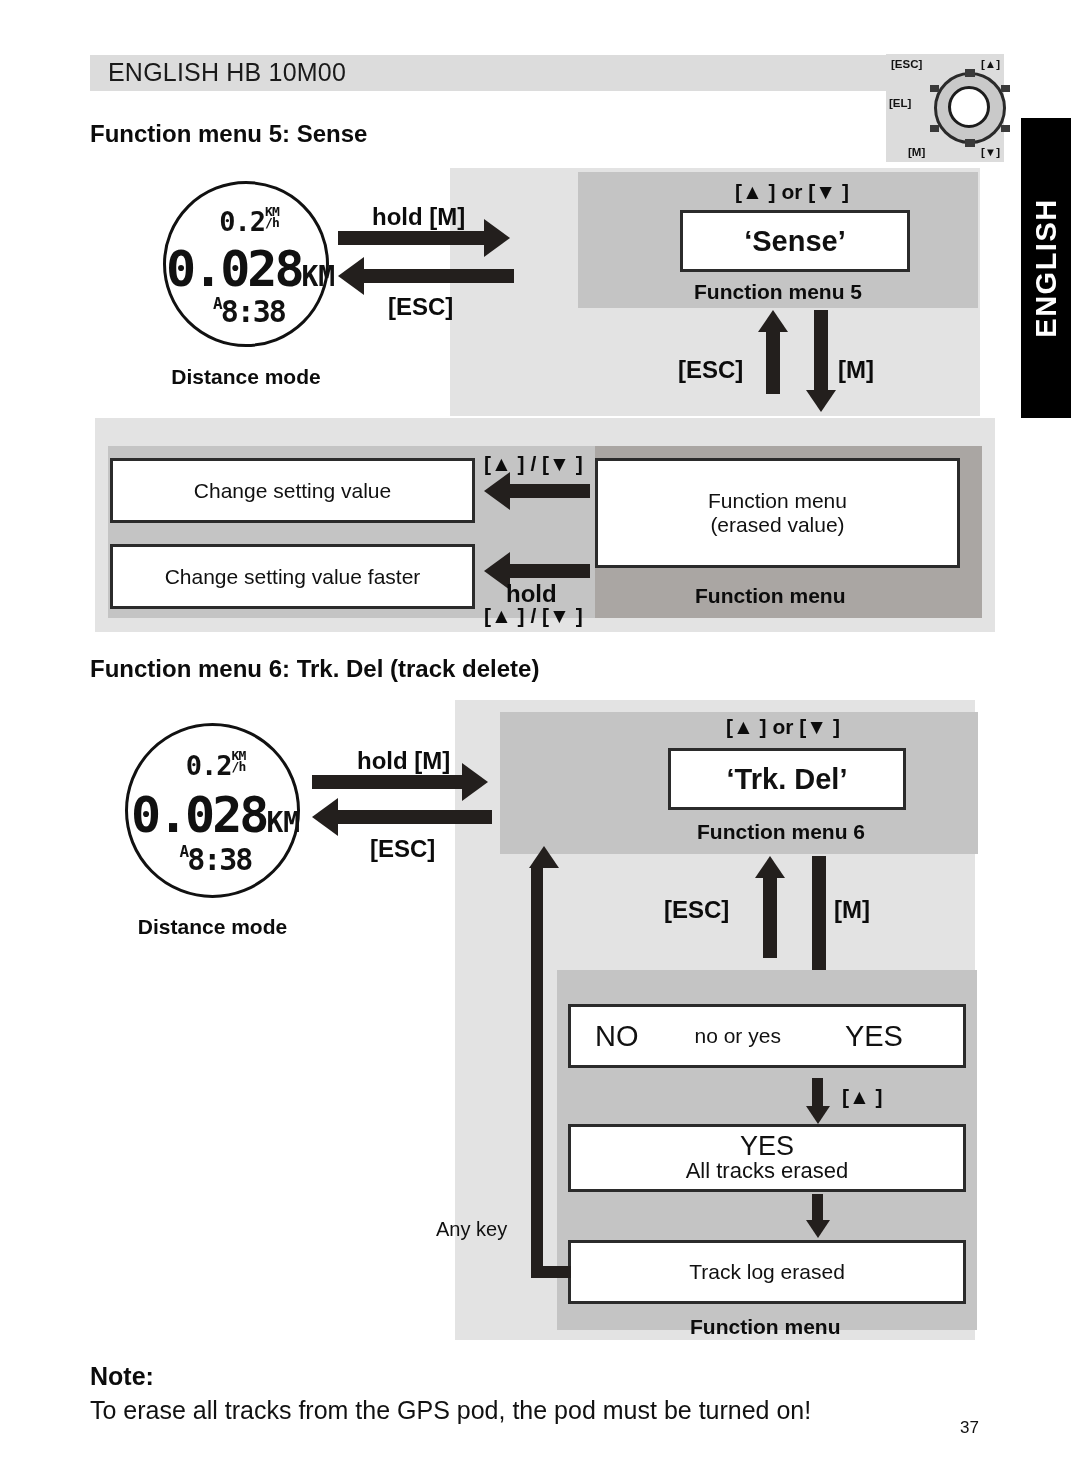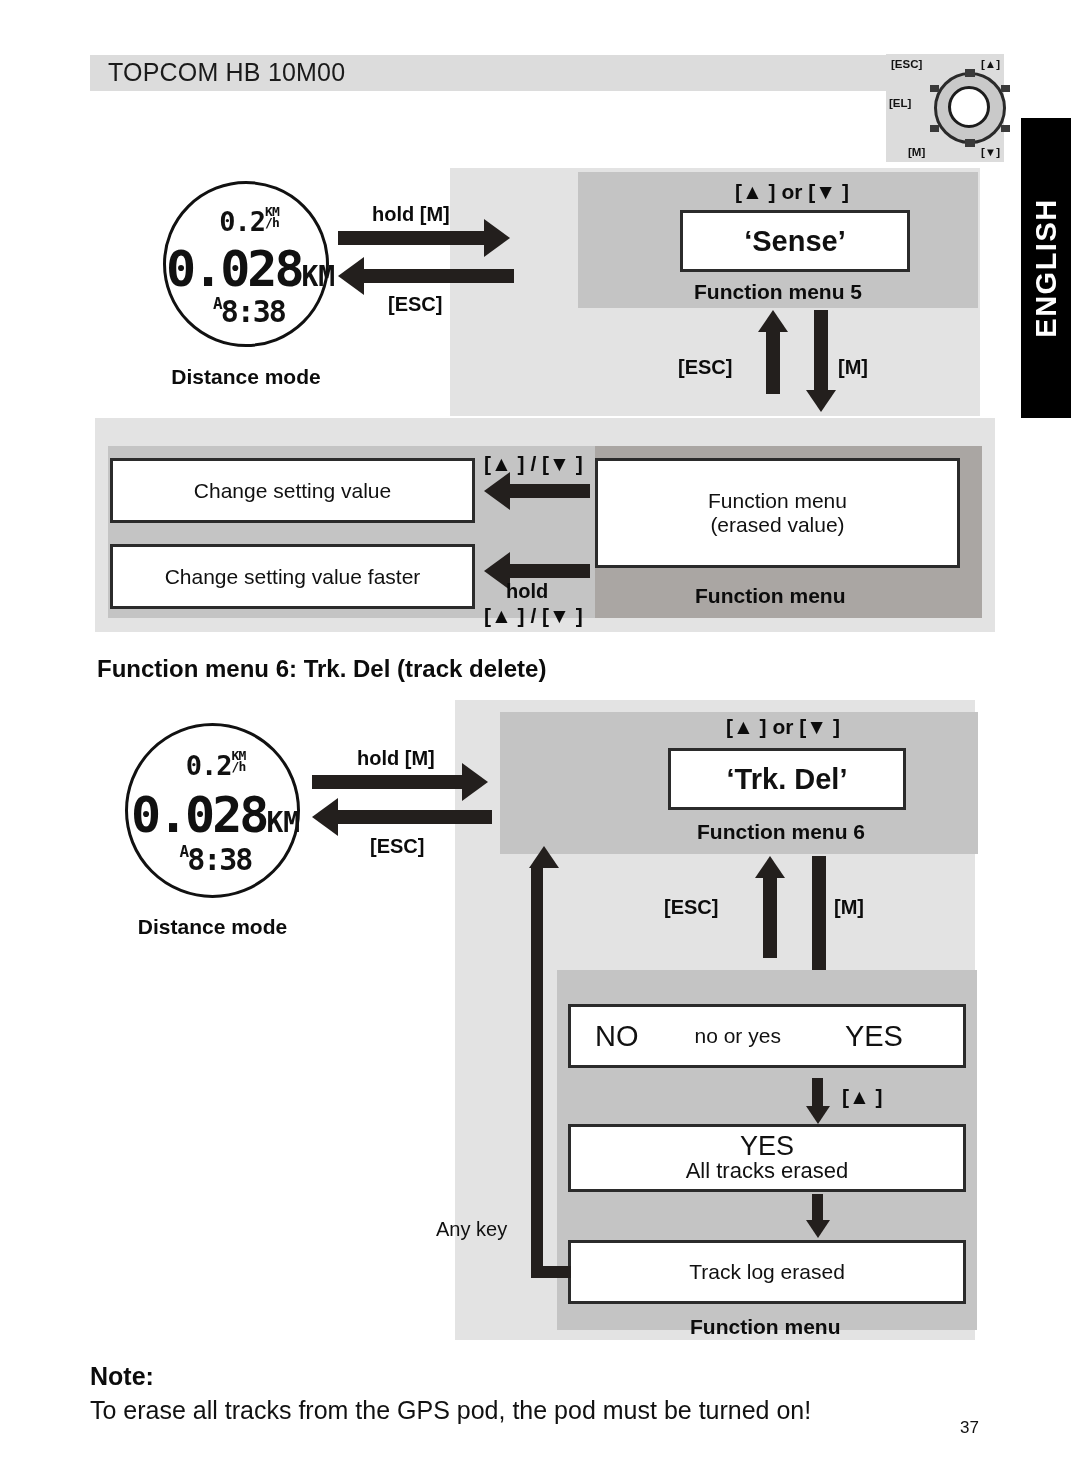--- a/index.html
+++ b/index.html
@@ -87,21 +87,21 @@
 
   
   .box{
     position:absolute;background:#ffffff;border:3px solid #2b2b2b;
     box-sizing:border-box;display:flex;align-items:center;justify-content:center;
   }
   .box-t{font-size:21px;color:#111;text-align:center;line-height:1.12;}
   .box-big{font-weight:bold;font-size:29px;}
 
   
-  .lab{position:absolute;font-weight:bold;font-size:20px;color:#0c0c0c;white-space:nowrap;}
+  .lab{position:absolute;font-weight:bold;font-size:24px;color:#0c0c0c;white-space:nowrap;}
   .lab-n{position:absolute;font-size:20px;color:#111;white-space:nowrap;font-weight:normal;}
   .lab-sm{position:absolute;font-weight:bold;font-size:21px;color:#0c0c0c;white-space:nowrap;}
 
   
   .arr{position:absolute;}
   .arr-shaft-h{position:absolute;background:#231f1d;height:14px;}
   .arr-shaft-v{position:absolute;background:#231f1d;width:14px;}
   .arr-head{position:absolute;width:0;height:0;}
   .head-r{border-top:19px solid transparent;border-bottom:19px solid transparent;border-left:26px solid #231f1d;}
   .head-l{border-top:19px solid transparent;border-bottom:19px solid transparent;border-right:26px solid #231f1d;}
@@ -117,21 +117,21 @@
   .note-h{position:absolute;font-weight:bold;font-size:25px;color:#0c0c0c;}
   .note-b{position:absolute;font-size:25px;color:#111;white-space:nowrap;}
   .pageno{position:absolute;font-size:17px;color:#111;}
 </style>
 </head>
 <body>
 
 <div class="page">
 
   <div class="hdr-bar"></div>
-  <div class="hdr-title">TOPCOM HB 10M00</div>
+  <div class="hdr-title">ENGLISH HB 10M00</div>
 
   <div class="lang-tab">
     <span>ENGLISH</span>
   </div>
 
   <div class="dial">
     <div class="lbl l-esc">[ESC]</div>
     <div class="lbl l-up">[▲]</div>
     <div class="lbl l-el">[EL]</div>
     <div class="lbl l-m">[M]</div>
@@ -139,20 +139,21 @@
     <div class="bezel">
       <div class="nub" style="left:-7px;top:10px;"></div>
       <div class="nub" style="left:-7px;top:50px;"></div>
       <div class="nub" style="right:-7px;top:10px;"></div>
       <div class="nub" style="right:-7px;top:50px;"></div>
       <div class="nub" style="left:28px;top:-6px;width:10px;height:8px;"></div>
       <div class="nub" style="left:28px;bottom:-6px;width:10px;height:8px;"></div>
     </div>
   </div>
 
+  <div class="sec-title" style="left:90px;top:120px;">Function menu 5: Sense</div>
 
   <div class="panel-light" style="left:450px;top:168px;width:530px;height:248px;"></div>
 
   <div class="panel-mid" style="left:578px;top:172px;width:400px;height:136px;"></div>
 
   <div class="lab" style="left:735px;top:180px;font-size:21px;">[▲ ] or [▼ ]</div>
 
   <div class="box" style="left:680px;top:210px;width:230px;height:62px;">
     <span class="box-t box-big">‘Sense’</span>
   </div>
@@ -220,21 +221,21 @@
     <div class="arr-shaft-h" style="left:510px;top:484px;width:80px;"></div>
     <div class="arr-head head-l" style="left:484px;top:472px;"></div>
   </div>
   <div class="arr">
     <div class="arr-shaft-h" style="left:510px;top:564px;width:80px;"></div>
     <div class="arr-head head-l" style="left:484px;top:552px;"></div>
   </div>
   <div class="lab" style="left:506px;top:580px;">hold</div>
   <div class="lab" style="left:484px;top:604px;font-size:21px;">[▲ ] / [▼ ]</div>
 
-  <div class="sec-title" style="left:90px;top:655px;margin-left:7px;">Function menu 6: Trk. Del (track delete)</div>
+  <div class="sec-title" style="left:90px;top:655px;">Function menu 6: Trk. Del (track delete)</div>
 
   <div class="panel-light" style="left:455px;top:700px;width:520px;height:640px;"></div>
 
   <div class="panel-mid" style="left:500px;top:712px;width:478px;height:142px;"></div>
 
   <div class="lab" style="left:726px;top:715px;font-size:21px;">[▲ ] or [▼ ]</div>
 
   <div class="box" style="left:668px;top:748px;width:238px;height:62px;">
     <span class="box-t box-big">‘Trk. Del’</span>
   </div>

